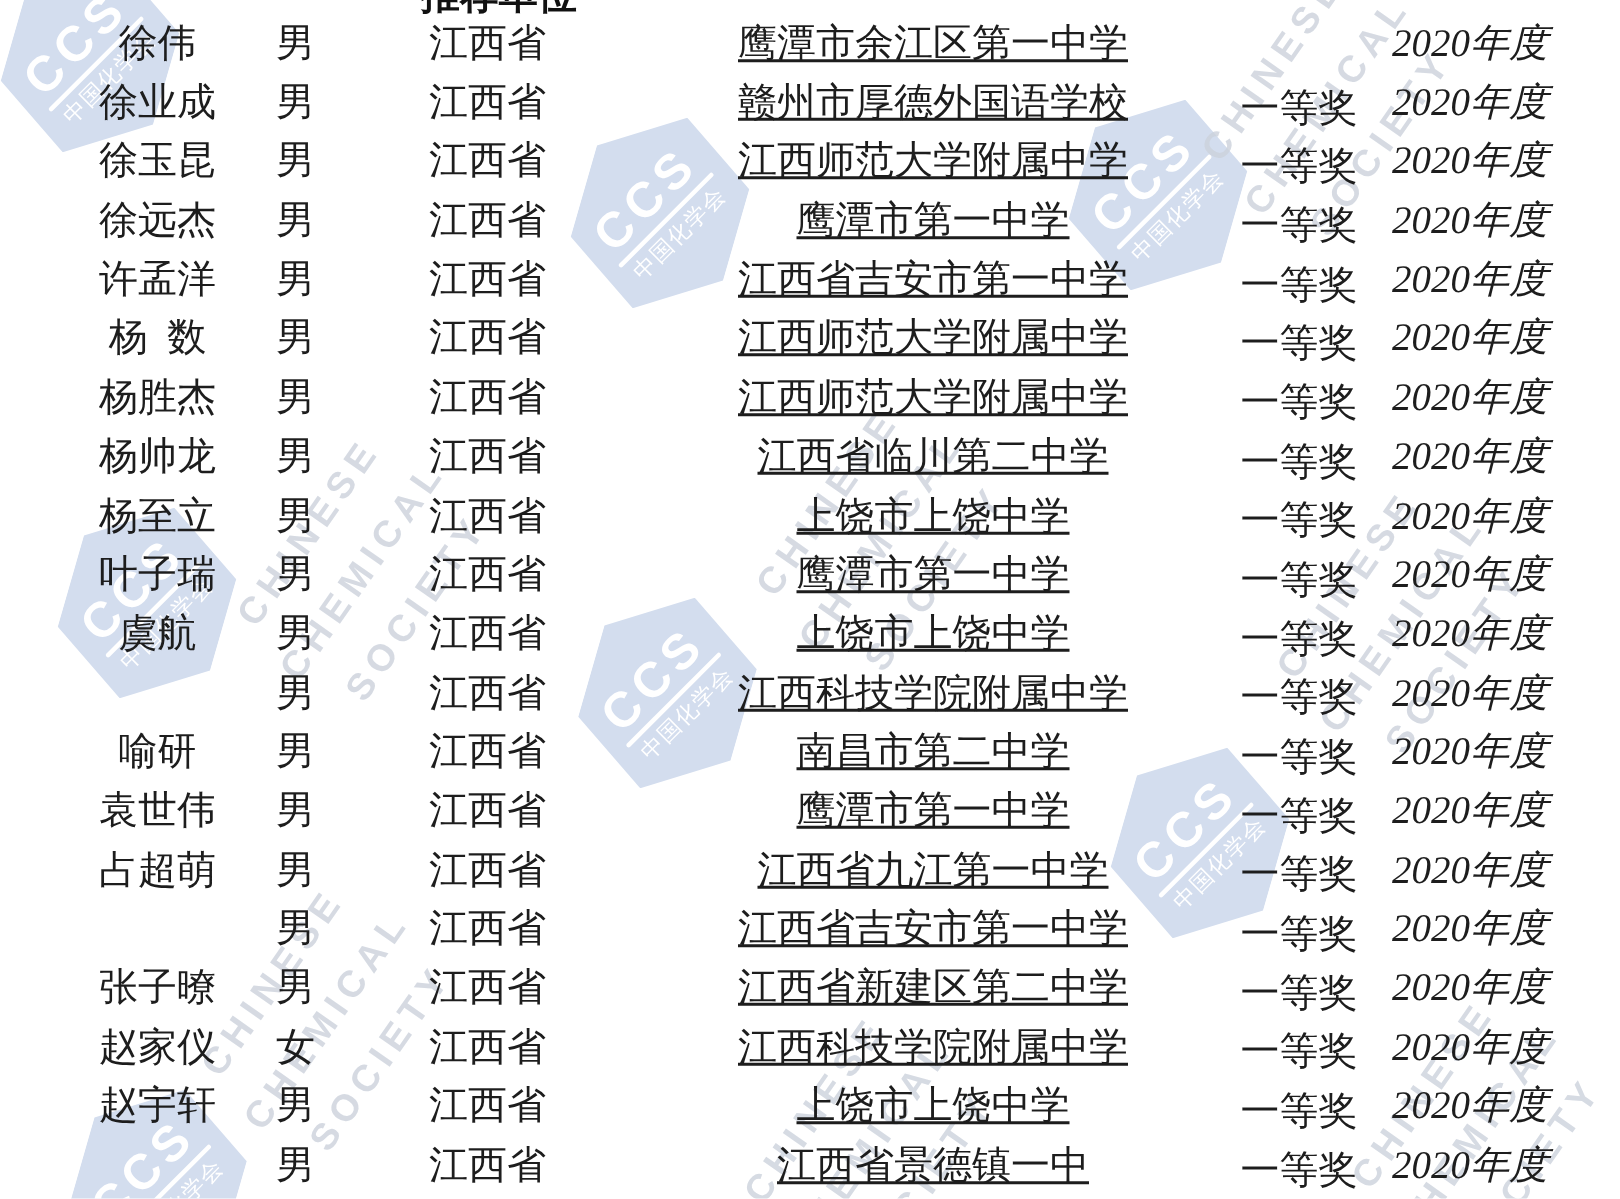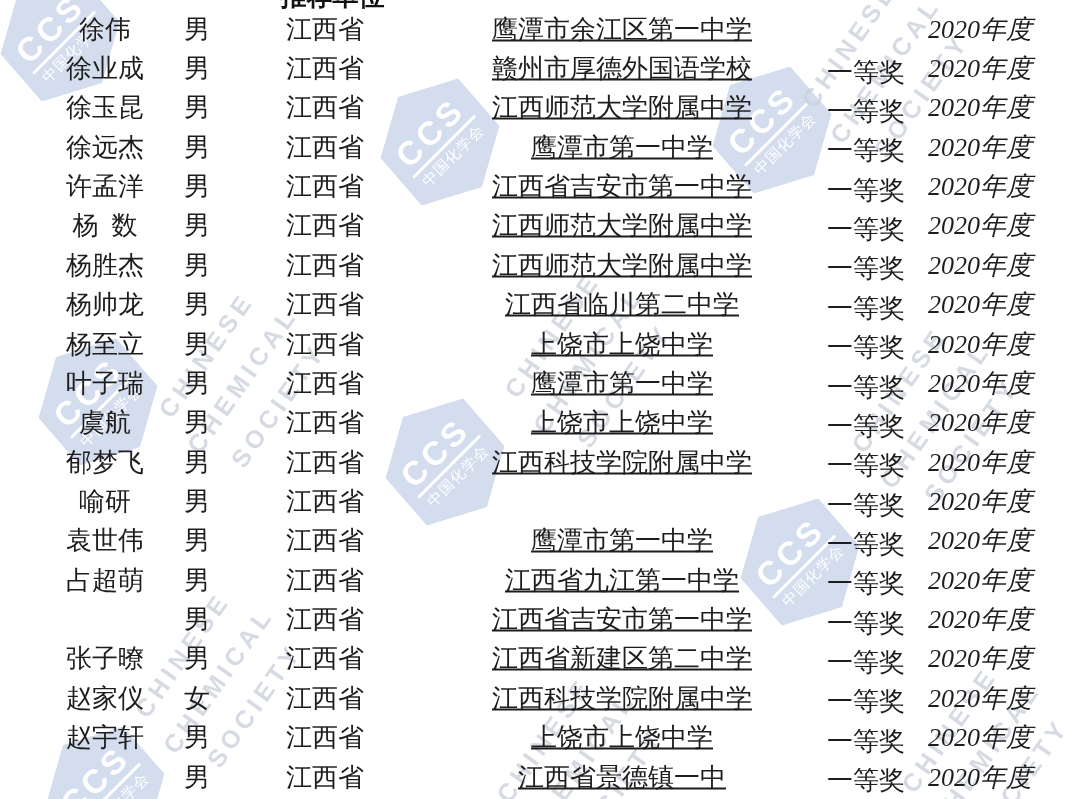--- a/index.html
+++ b/index.html
@@ -225,31 +225,31 @@
     </div>
     <div class="row">
       <div class="cell col-name">虞航</div>
       <div class="cell col-gender">男</div>
       <div class="cell col-province">江西省</div>
       <div class="cell col-school">上饶市上饶中学</div>
       <div class="cell col-award">一等奖</div>
       <div class="cell col-year">2020年度</div>
     </div>
     <div class="row">
-      <div class="cell col-name">郁梦飞</div>
       <div class="cell col-gender">男</div>
       <div class="cell col-province">江西省</div>
       <div class="cell col-school">江西科技学院附属中学</div>
       <div class="cell col-award">一等奖</div>
       <div class="cell col-year">2020年度</div>
     </div>
     <div class="row">
       <div class="cell col-name">喻研</div>
       <div class="cell col-gender">男</div>
       <div class="cell col-province">江西省</div>
+      <div class="cell col-school">南昌市第二中学</div>
       <div class="cell col-award">一等奖</div>
       <div class="cell col-year">2020年度</div>
     </div>
     <div class="row">
       <div class="cell col-name">袁世伟</div>
       <div class="cell col-gender">男</div>
       <div class="cell col-province">江西省</div>
       <div class="cell col-school">鹰潭市第一中学</div>
       <div class="cell col-award">一等奖</div>
       <div class="cell col-year">2020年度</div>

